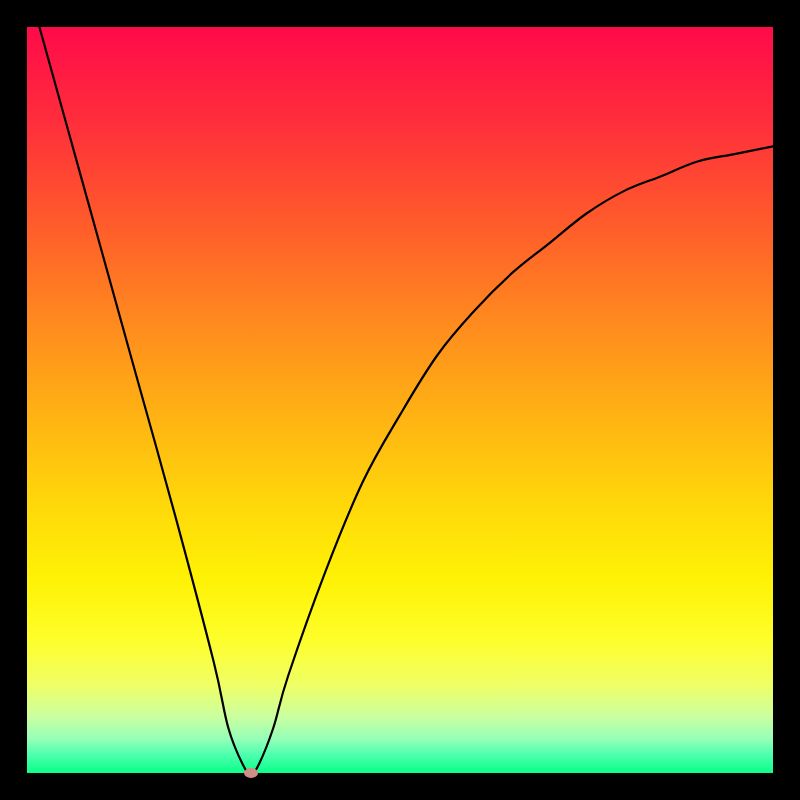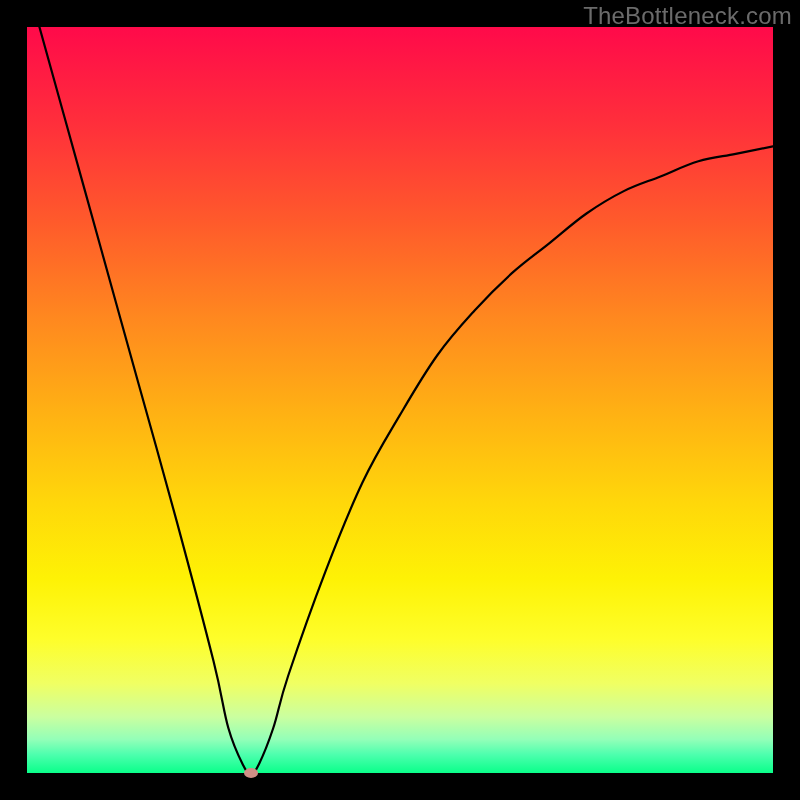--- a/index.html
+++ b/index.html
@@ -63,20 +63,19 @@
     background: #cf8f86;
     border-radius: 50%;
     transform: translate(-50%, -50%);
     z-index: 2;
   }
 </style>
 </head>
 <body>
 
 <div class="frame">
-  <div class="watermark">TheBottleneck.com</div>
   <div class="plot">
     <svg class="curve" viewBox="0 0 746 746" preserveAspectRatio="none">
       <path id="curve-path" d="M 0.00 -44.76 C 6.71 -20.59, 23.87 41.18, 37.30 89.52 C 50.73 137.86, 61.17 175.46, 74.60 223.80 C 88.03 272.14, 98.47 309.74, 111.90 358.08 C 125.33 406.42, 135.77 442.68, 149.20 492.36 C 162.63 542.04, 177.10 596.50, 186.50 634.10 C 195.90 671.70, 196.05 682.44, 201.42 701.24 C 206.79 720.04, 212.31 730.48, 216.34 738.54 C 220.37 746.60, 221.11 746.00, 223.80 746.00 C 226.49 746.00, 227.23 746.60, 231.26 738.54 C 235.29 730.48, 240.81 717.35, 246.18 701.24 C 251.55 685.13, 251.70 677.22, 261.10 649.02 C 270.50 620.82, 284.97 579.49, 298.40 544.58 C 311.83 509.67, 322.27 483.26, 335.70 455.06 C 349.13 426.86, 359.57 410.75, 373.00 387.92 C 386.43 365.09, 396.87 347.04, 410.30 328.24 C 423.73 309.44, 434.17 298.25, 447.60 283.48 C 461.03 268.71, 471.47 258.27, 484.90 246.18 C 498.33 234.09, 508.77 227.08, 522.20 216.34 C 535.63 205.60, 546.07 195.90, 559.50 186.50 C 572.93 177.10, 583.37 170.83, 596.80 164.12 C 610.23 157.41, 620.67 154.57, 634.10 149.20 C 647.53 143.83, 657.97 138.31, 671.40 134.28 C 684.83 130.25, 695.27 129.51, 708.70 126.82 C 722.13 124.13, 739.29 120.70, 746.00 119.36" fill="none" stroke="#000" stroke-width="2.2" stroke-linejoin="round" stroke-linecap="round"></path>
     </svg>
     <div class="marker" id="marker" style="left: 223.8px; top: 746px; background: rgb(207, 143, 134);"></div>
   </div>
 </div>
 
 </body></html>

